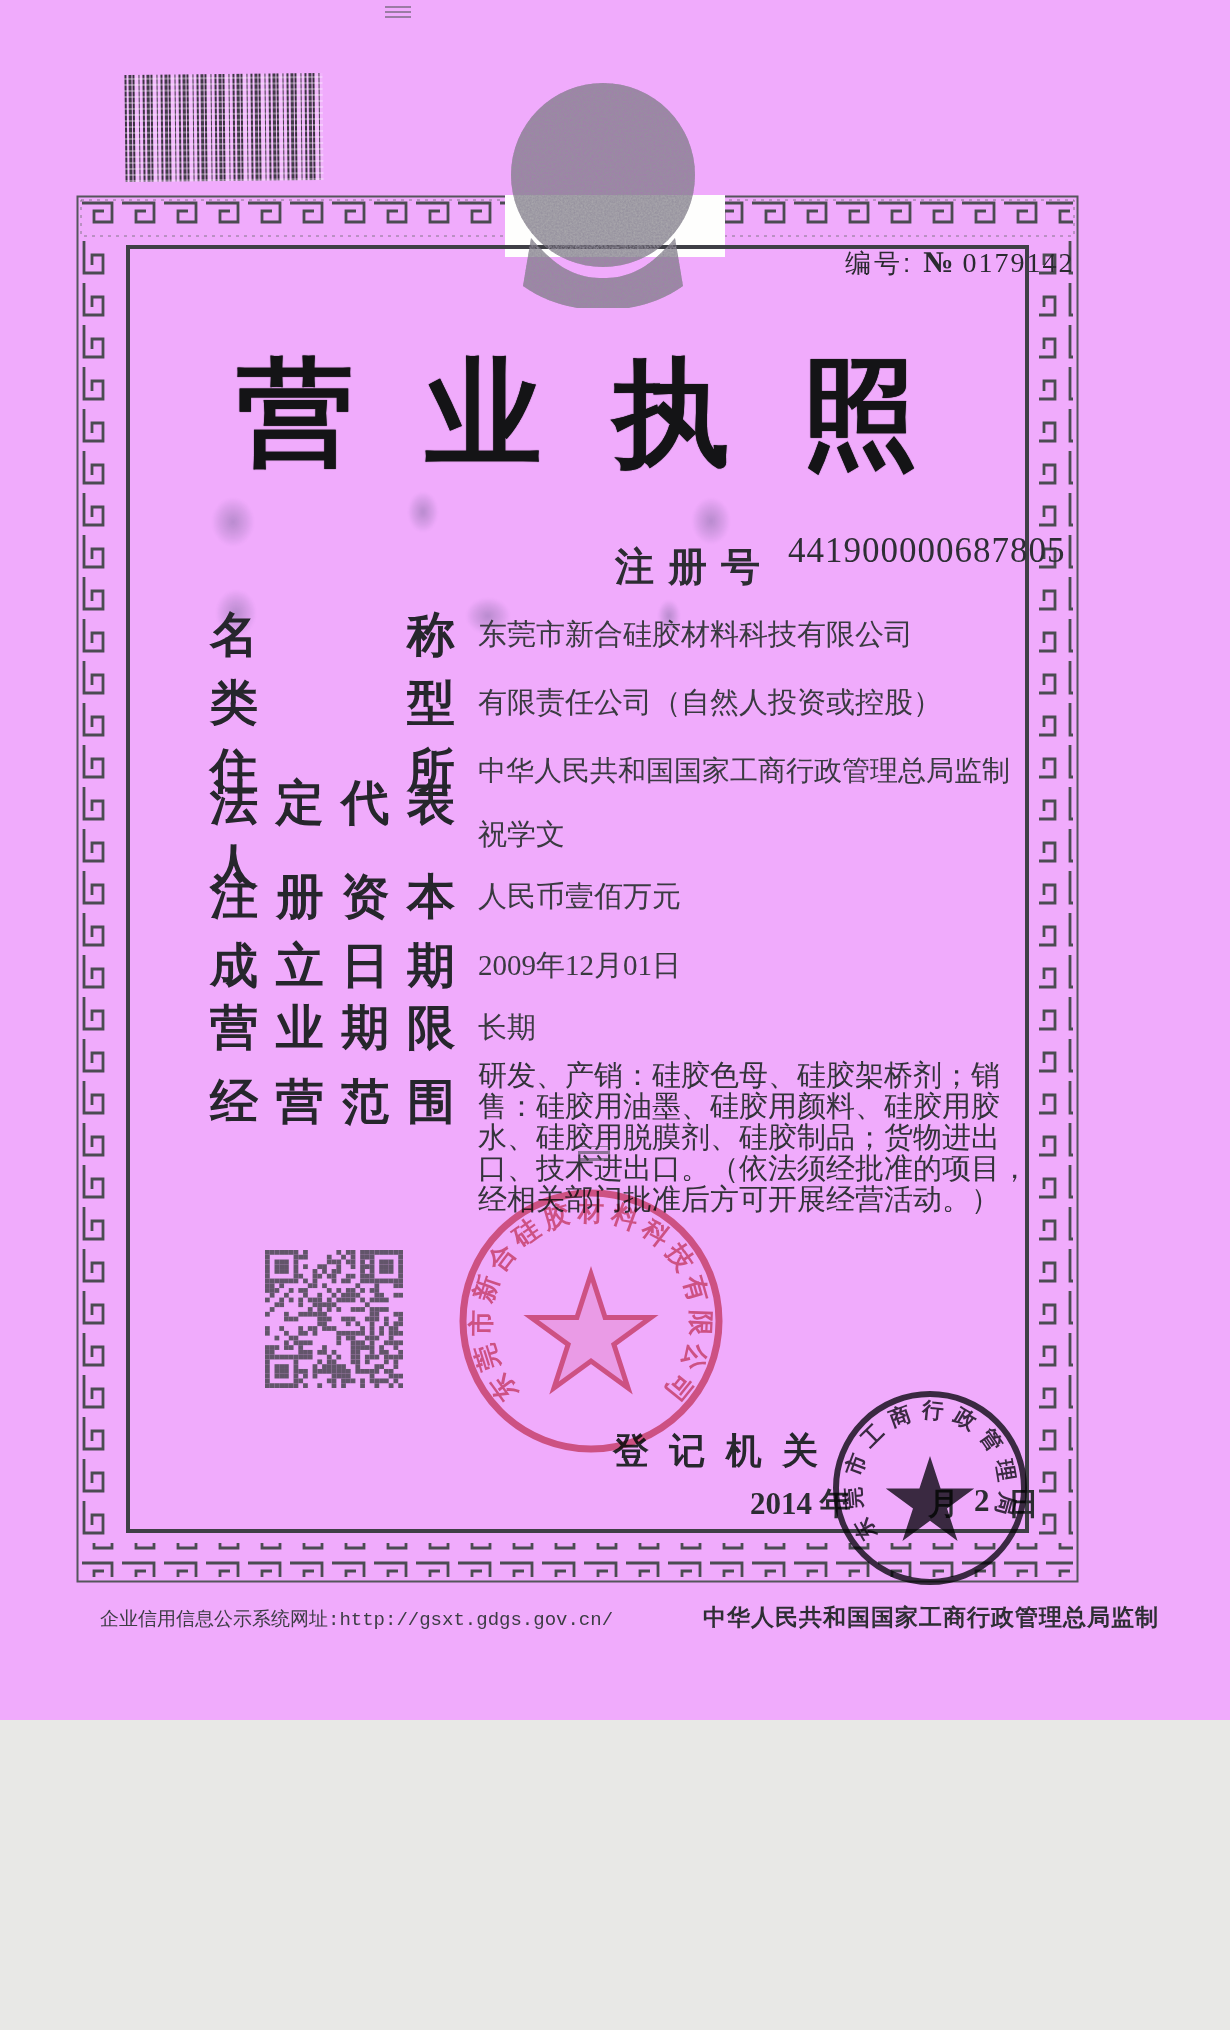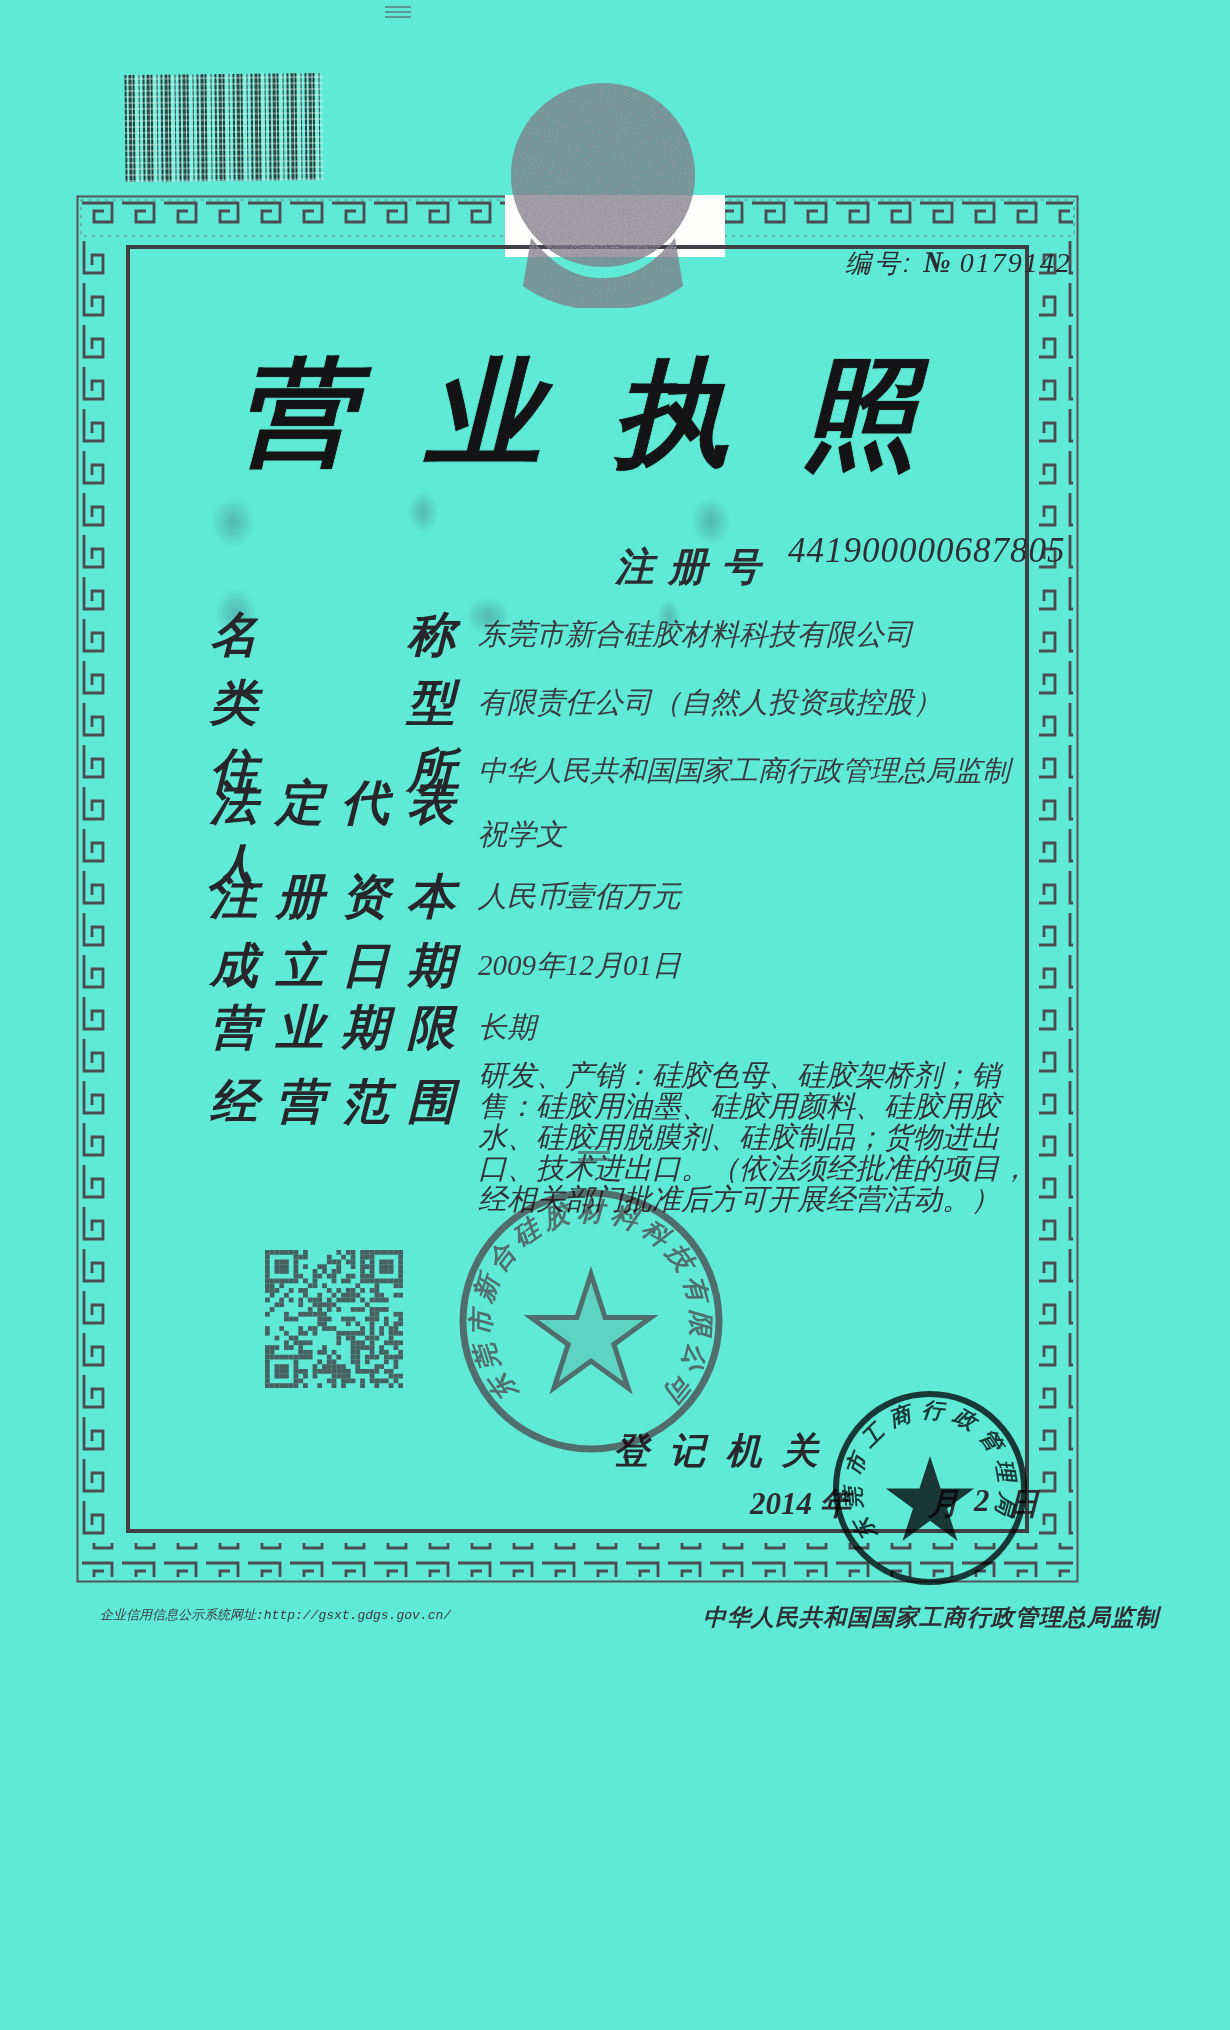--- a/index.html
+++ b/index.html
@@ -1,17 +1,17 @@
 <!DOCTYPE html>
 <html><head>
 <meta charset="utf-8">
 <style>
   html,body{margin:0;padding:0;background:#e8e8e6;}
-  #page{position:relative;width:1230px;height:2030px;background:#5eead4;overflow:hidden;
-        font-family:"Liberation Sans",sans-serif;color:#2b2b30;font-style:italic;}
+  #page{position:relative;width:1230px;height:1720px;background:#f0abfc;overflow:hidden;
+        font-family:"Liberation Sans",sans-serif;color:#2b2b30;}
 
   
   .barcode{position:absolute;left:125px;top:74px;width:198px;height:107px;opacity:.88;
     transform:rotate(-.6deg);filter:blur(.4px);
     background:
       repeating-linear-gradient(0deg,rgba(255,255,255,.35) 0 2px,rgba(255,255,255,0) 2px 6px),
       repeating-linear-gradient(90deg,#232329 0 2px,rgba(255,255,255,.1) 2px 4px,#2b2b31 4px 7px,rgba(255,255,255,.15) 7px 8px,#1f1f24 8px 10px,rgba(255,255,255,.2) 10px 14px,#2a2a30 14px 15px,rgba(255,255,255,.12) 15px 18px);}
 
   
   .frame{position:absolute;left:76px;top:195px;z-index:1;}
@@ -57,21 +57,21 @@
   
   .registrar{position:absolute;left:613px;top:1427px;width:205px;z-index:3;font-size:36px;font-weight:700;
     color:#27272d;text-align:justify;text-align-last:justify;}
   .date-part{position:absolute;z-index:4;font-family:"Liberation Serif",serif;font-size:31px;color:#2c2c32;font-weight:600;}
   .d-year{left:750px;top:1483px;}
   .d-month{left:928px;top:1483px;}
   .d-day{left:974px;top:1483px;}
   .d-dayu{left:1008px;top:1483px;}
 
   
-  .footer-left{position:absolute;left:100px;top:1606px;z-index:3;font-size:13px;color:#3c3c44;
+  .footer-left{position:absolute;left:100px;top:1606px;z-index:3;font-size:19px;color:#3c3c44;
     font-family:"Liberation Mono",monospace;letter-spacing:0;}
   .footer-right{position:absolute;left:703px;top:1602px;z-index:3;font-size:23px;font-weight:700;color:#2e2e34;letter-spacing:1px;}
 
   
   .ghost{position:absolute;z-index:2;border-radius:50%;
     background:radial-gradient(ellipse at center,rgba(55,65,100,.30) 0%,rgba(55,65,100,.12) 45%,rgba(55,65,100,0) 72%);
     filter:blur(1px);}
   .g1{left:212px;top:498px;width:42px;height:48px;}
   .g2{left:408px;top:492px;width:30px;height:40px;}
   .g3{left:692px;top:498px;width:38px;height:46px;}

